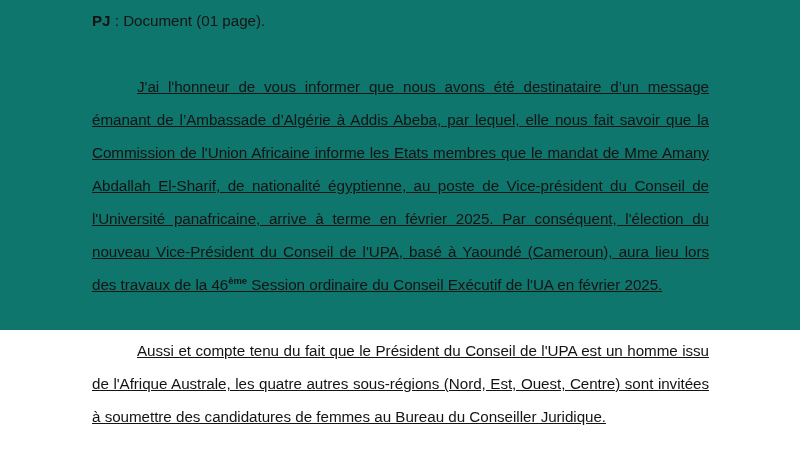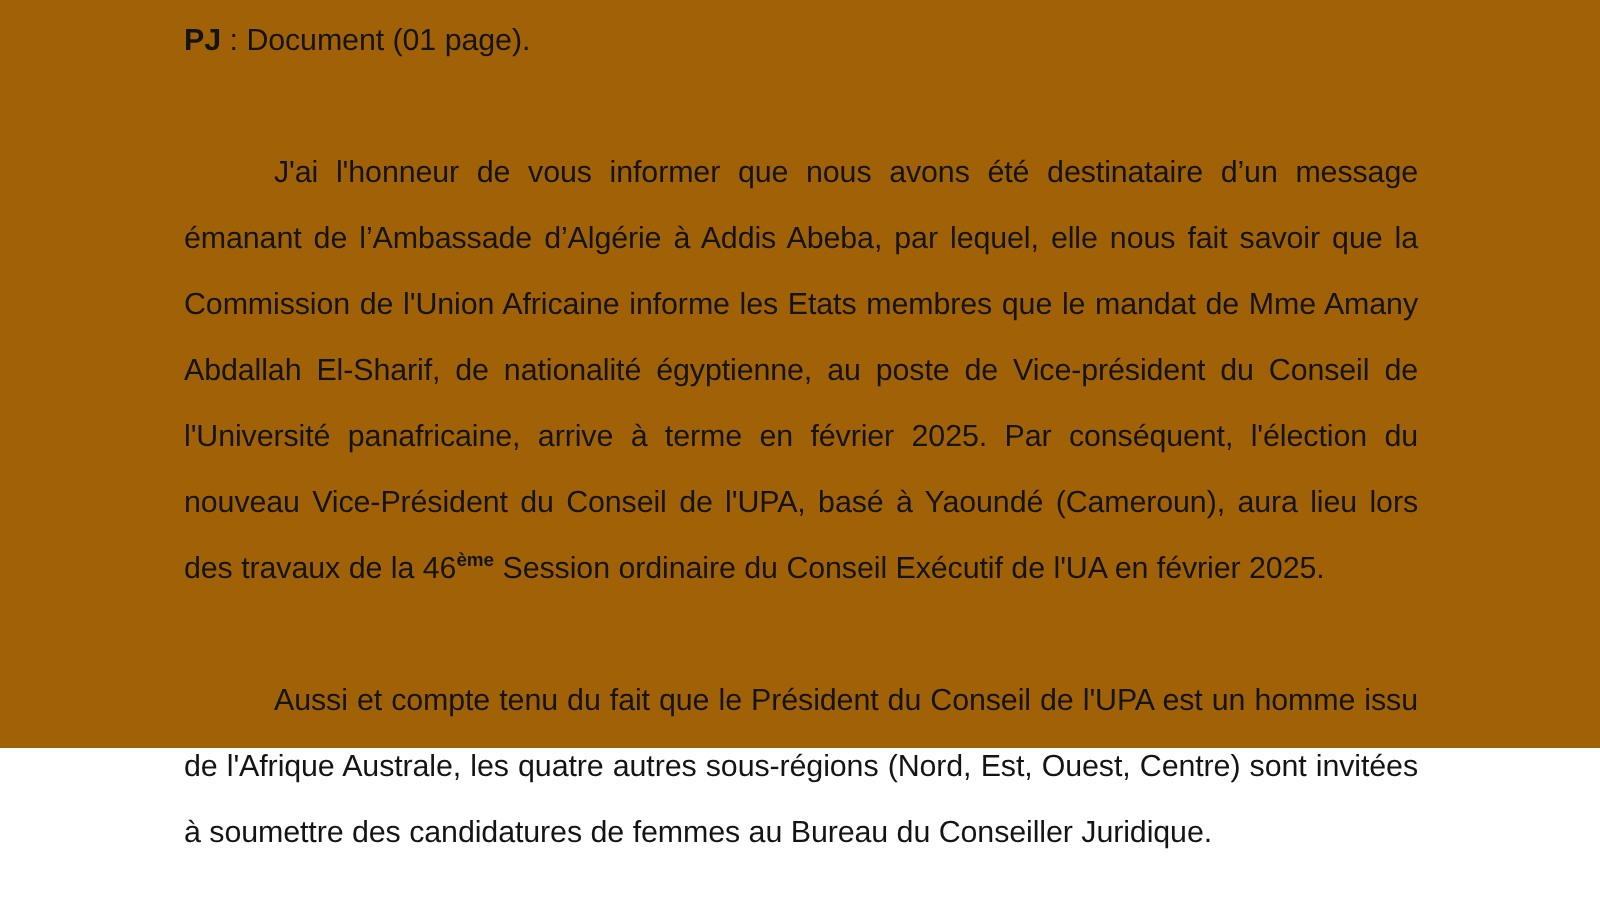--- a/index.html
+++ b/index.html
@@ -11,22 +11,22 @@
     width: 800px;
     height: 450px;
     overflow: hidden;
     font-family: "Liberation Sans", sans-serif;
     color: #141414;
   }
 
   .page {
     position: relative;
     width: 800px;
-    height: 374px;
-    background: #a16207;
+    height: 330px;
+    background: #0f766e;
     box-sizing: border-box;
     padding: 16px;
   }
 
   .text-column {
     position: absolute;
     left: 92px;
     top: 0;
     width: 617px;
   }
@@ -44,20 +44,21 @@
   }
 
   
   .para-attachment {
     text-align: left;
     padding-top: 4px;
   }
 
   .para-indent {
     text-indent: 45px;
+    text-decoration: underline;
   }
 
   
   .gap-line {
     height: 33px;
   }
 
   .bold {
     font-weight: bold;
   }

